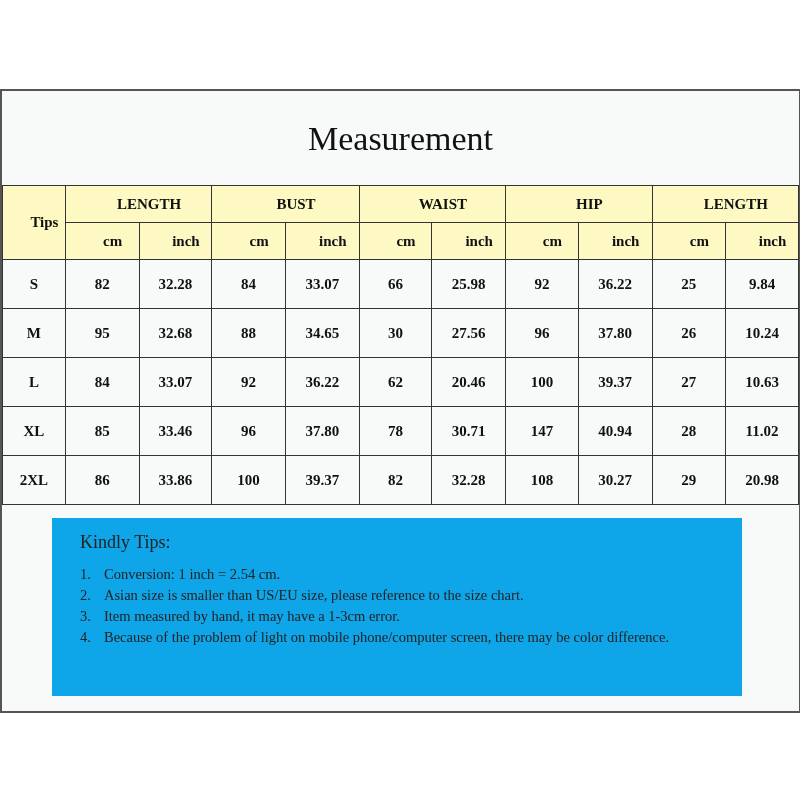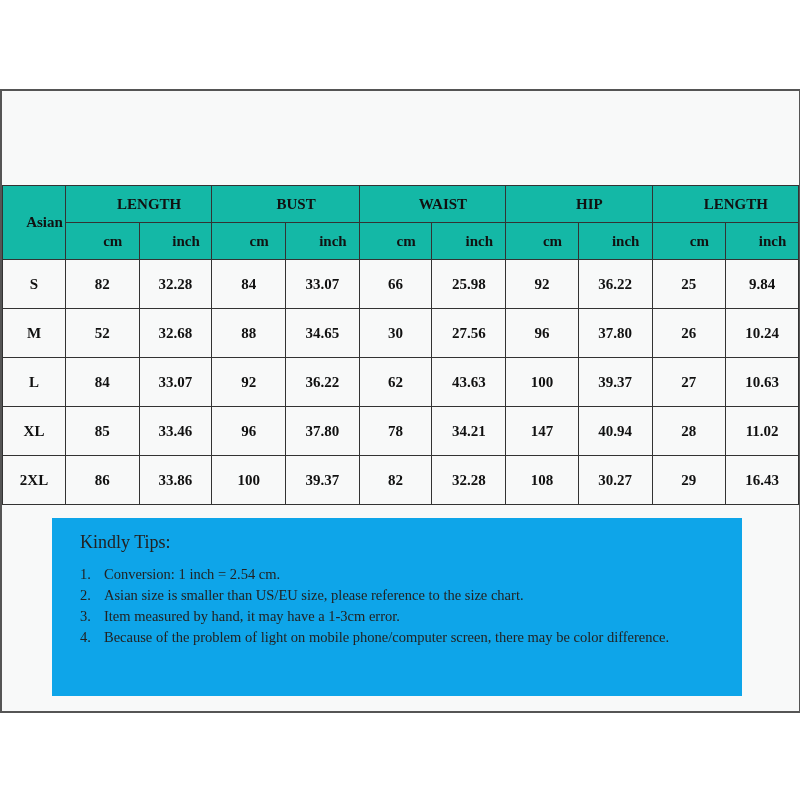--- a/index.html
+++ b/index.html
@@ -6,57 +6,60 @@
   body { width:800px; height:800px; background:#ffffff; position:relative; overflow:hidden;
          font-family:"Liberation Serif", "DejaVu Serif", serif; color:#111; }
   .frame { position:absolute; left:0; top:89px; width:797px; height:620px;
            border:2px solid #555; border-right:2px solid #555; background:#f8f9f9; box-sizing:content-box; }
   .title-area { position:absolute; left:0; top:0; width:797px; height:94px;
                 display:flex; align-items:center; justify-content:center; }
   .title { font-size:34px; color:#111; margin-top:2px; }
   table.chart { position:absolute; left:0; top:94px; border-collapse:collapse; table-layout:fixed; }
   table.chart td, table.chart th { border:1.5px solid #333; text-align:center; padding:0;
        font-weight:bold; font-size:15px; color:#111; }
-  table.chart th { background:#14b8a6;padding-left:21px; }
+  table.chart th { background:#fef9c3;padding-left:21px; }
   table.chart td { background:#f8f9f9; }
   table.chart th.size { font-size:15px; }
   tr.h1 th { height:36px; }
   tr.h2 th { height:36px; }
   tr.r th, tr.r td { height:48px; }
   tr.r:first-of-type td { height:43px; }
   td.size-cell { font-size:16px; }
   .tips { position:absolute; left:50px; top:427px; width:690px; height:178px; background:#0ea5e9; }
   .tips-title { position:absolute; left:28px; top:14px; font-size:18px; color:#222; }
   .tips ol { position:absolute; left:28px; top:46px; margin:0; padding:0; list-style:none; width:600px; }
   .tips li { font-size:14.5px; line-height:21px; color:#222; display:flex; }
   .tips li .num { width:24px; flex:none; }
   .tips li .txt { flex:1; }
 </style>
 </head>
 <body>
 
 <div class="frame">
+  <div class="title-area">
+    <div class="title">Measurement</div>
+  </div>
 
   <table class="chart">
     <colgroup>
       <col style="width:63px">
       <col style="width:74px">
         <col style="width:73px">
       <col style="width:74px">
         <col style="width:74px">
       <col style="width:73px">
         <col style="width:74px">
       <col style="width:73px">
         <col style="width:74px">
       <col style="width:74px">
         <col style="width:73px">
     </colgroup>
     <tbody>
         <tr class="h1">
-      <th class="size" rowspan="2">Asian</th>
+      <th class="size" rowspan="2">Tips</th>
       <th colspan="2">LENGTH</th>
       <th colspan="2">BUST</th>
       <th colspan="2">WAIST</th>
       <th colspan="2">HIP</th>
       <th colspan="2">LENGTH</th>
     </tr>
     <tr class="h2">
       <th>cm</th>
       <th>inch</th>
       <th>cm</th>
@@ -76,69 +79,69 @@
       <td>33.07</td>
       <td>66</td>
       <td>25.98</td>
       <td>92</td>
       <td>36.22</td>
       <td>25</td>
       <td>9.84</td>
     </tr>
     <tr class="r">
       <td class="size-cell">M</td>
-      <td>52</td>
+      <td>95</td>
       <td>32.68</td>
       <td>88</td>
       <td>34.65</td>
       <td>30</td>
       <td>27.56</td>
       <td>96</td>
       <td>37.80</td>
       <td>26</td>
       <td>10.24</td>
     </tr>
     <tr class="r">
       <td class="size-cell">L</td>
       <td>84</td>
       <td>33.07</td>
       <td>92</td>
       <td>36.22</td>
       <td>62</td>
-      <td>43.63</td>
+      <td>20.46</td>
       <td>100</td>
       <td>39.37</td>
       <td>27</td>
       <td>10.63</td>
     </tr>
     <tr class="r">
       <td class="size-cell">XL</td>
       <td>85</td>
       <td>33.46</td>
       <td>96</td>
       <td>37.80</td>
       <td>78</td>
-      <td>34.21</td>
+      <td>30.71</td>
       <td>147</td>
       <td>40.94</td>
       <td>28</td>
       <td>11.02</td>
     </tr>
     <tr class="r">
       <td class="size-cell">2XL</td>
       <td>86</td>
       <td>33.86</td>
       <td>100</td>
       <td>39.37</td>
       <td>82</td>
       <td>32.28</td>
       <td>108</td>
       <td>30.27</td>
       <td>29</td>
-      <td>16.43</td>
+      <td>20.98</td>
     </tr>
   </tbody>
     </table>
 
   <div class="tips">
     <div class="tips-title">Kindly Tips:</div>
     <ol>
       <li>
         <span class="num">1.</span>
         <span class="txt">Conversion: 1 inch = 2.54 cm.</span>

